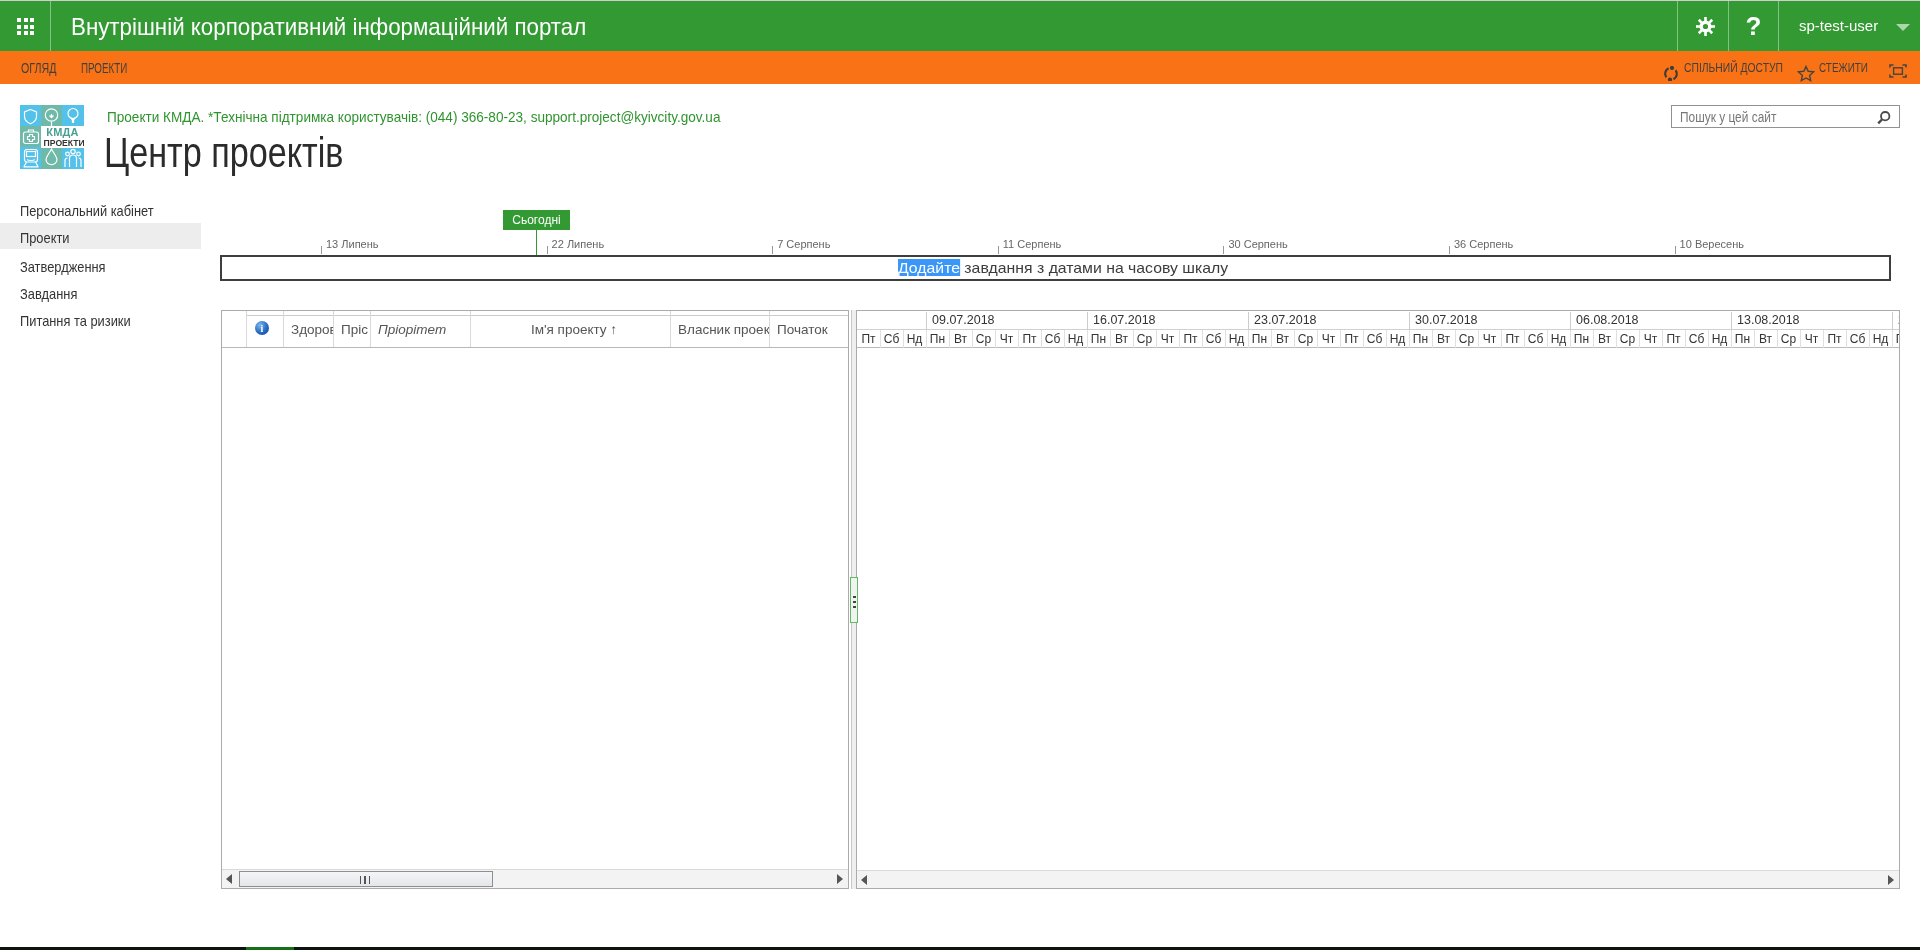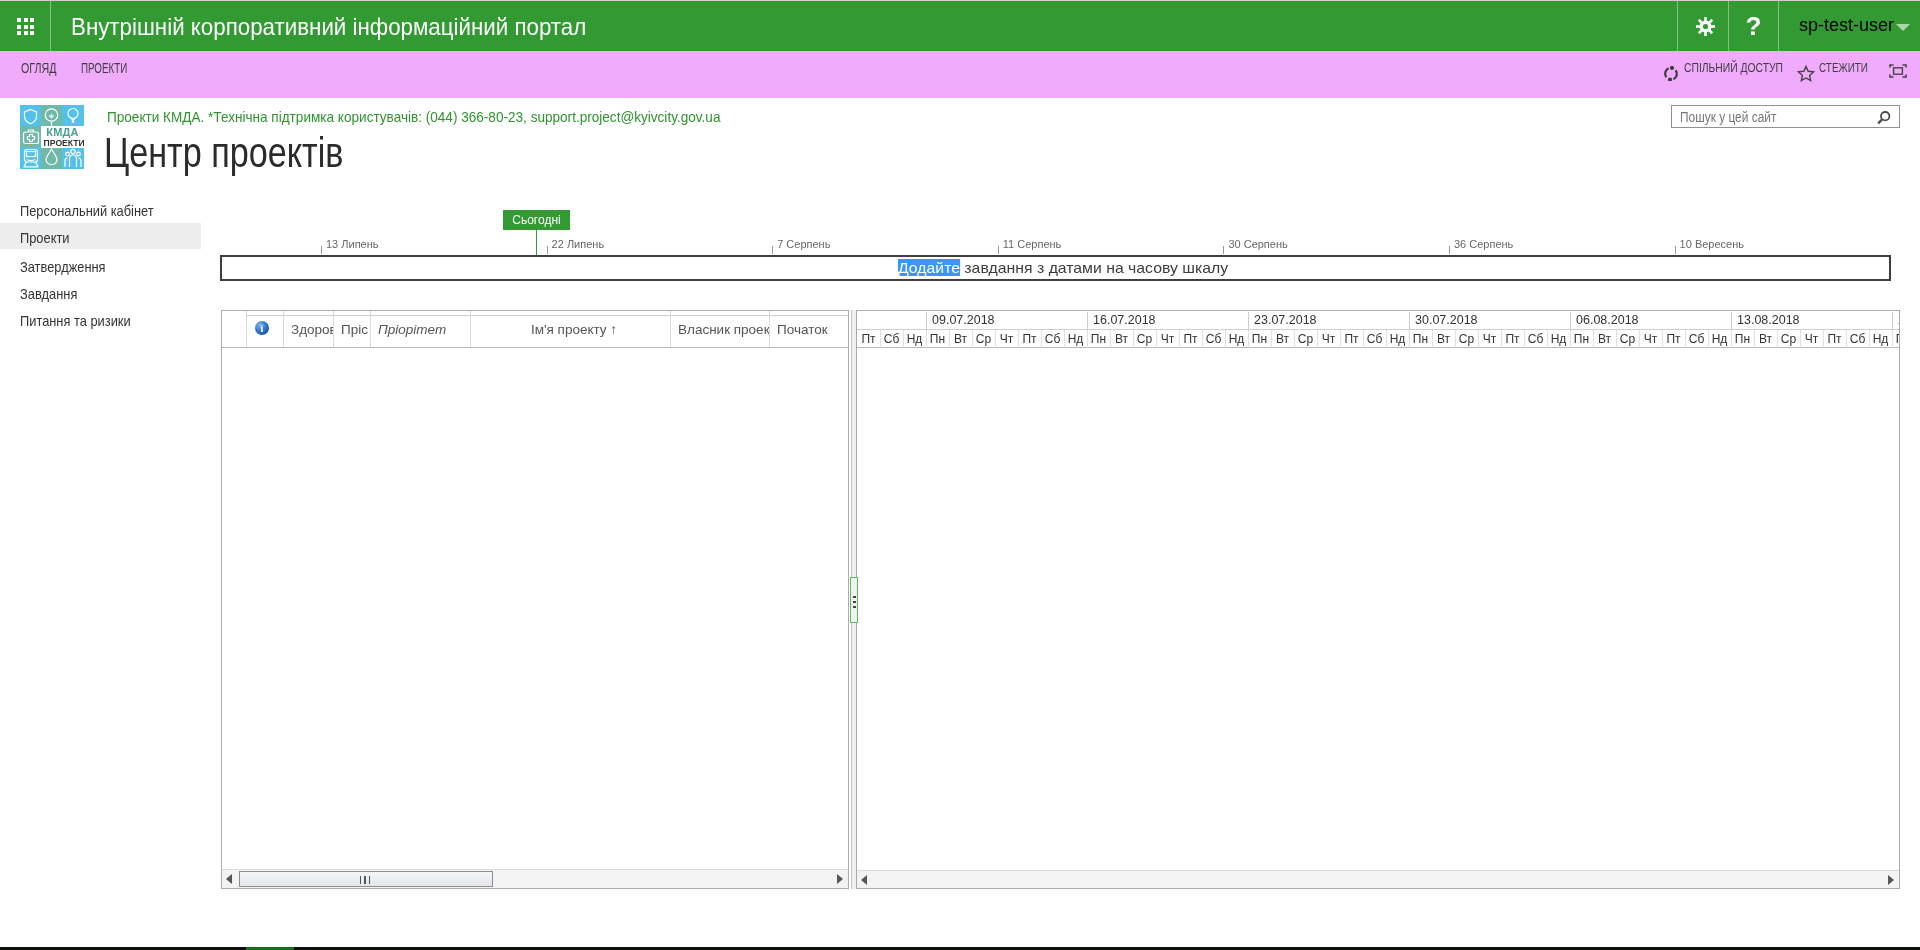--- a/index.html
+++ b/index.html
@@ -5,24 +5,24 @@
 * { margin:0; padding:0; box-sizing:border-box; }
 html,body { width:1920px; height:950px; background:#fff; font-family:"Liberation Sans", sans-serif; overflow:hidden; }
 .sx { display:inline-block; transform-origin:0 50%; white-space:nowrap; }
 
 #suitebar { position:absolute; left:0; top:0; width:1920px; height:51px; background:#339933; border-top:1px solid #cfcfcf; }
 #suitebar .vdiv { position:absolute; top:0; width:1px; height:51px; background:rgba(255,255,255,.4); }
 #suitetitle { position:absolute; left:71px; top:0; height:51px; line-height:52px; color:#fff; font-size:24px; }
 #waffle { position:absolute; left:17px; top:17px; width:17px; height:17px; }
 #waffle i { position:absolute; width:4px; height:4px; background:#fff; }
 #qmark { position:absolute; left:1728px; top:0; width:51px; height:51px; color:#fff; font-size:26px; font-weight:bold; text-align:center; line-height:50px; }
-#username { position:absolute; left:1799px; top:0; height:51px; line-height:49px; color:#000000; font-size:18px; }
+#username { position:absolute; left:1799px; top:0; height:51px; line-height:49px; color:#ffffff; font-size:15px; }
 #usertri { position:absolute; left:1896px; top:23px; width:0; height:0; border-left:7px solid transparent; border-right:7px solid transparent; border-top:7px solid rgba(255,255,255,.6); }
 
-#ribbon { position:absolute; left:0; top:51px; width:1920px; height:47px; background:#f0abfc; color:#3f3f3f; }
+#ribbon { position:absolute; left:0; top:51px; width:1920px; height:33px; background:#f97316; color:#3f3f3f; }
 #ribbon .tab { position:absolute; top:0; height:33px; line-height:34px; font-size:14px; }
 #ribbon .rlab { position:absolute; top:0; height:33px; line-height:34px; font-size:13px; }
 
 #greenlink { position:absolute; left:107px; top:108px; font-size:15px; color:#2f942f; }
 #pagetitle { position:absolute; left:104px; top:129px; font-size:42px; color:#2b2b2b; }
 #searchbox { position:absolute; left:1671px; top:105px; width:229px; height:23px; border:1px solid #919191; background:#fff; }
 #searchtxt { position:absolute; left:8px; top:0; height:21px; line-height:22px; font-size:14px; color:#777; display:inline-block; transform:scaleX(0.85); transform-origin:0 50%; white-space:nowrap; }
 
 #logo { position:absolute; left:20px; top:105px; width:64px; height:64px; }
 #logo .c { position:absolute; width:22px; height:22px; }

